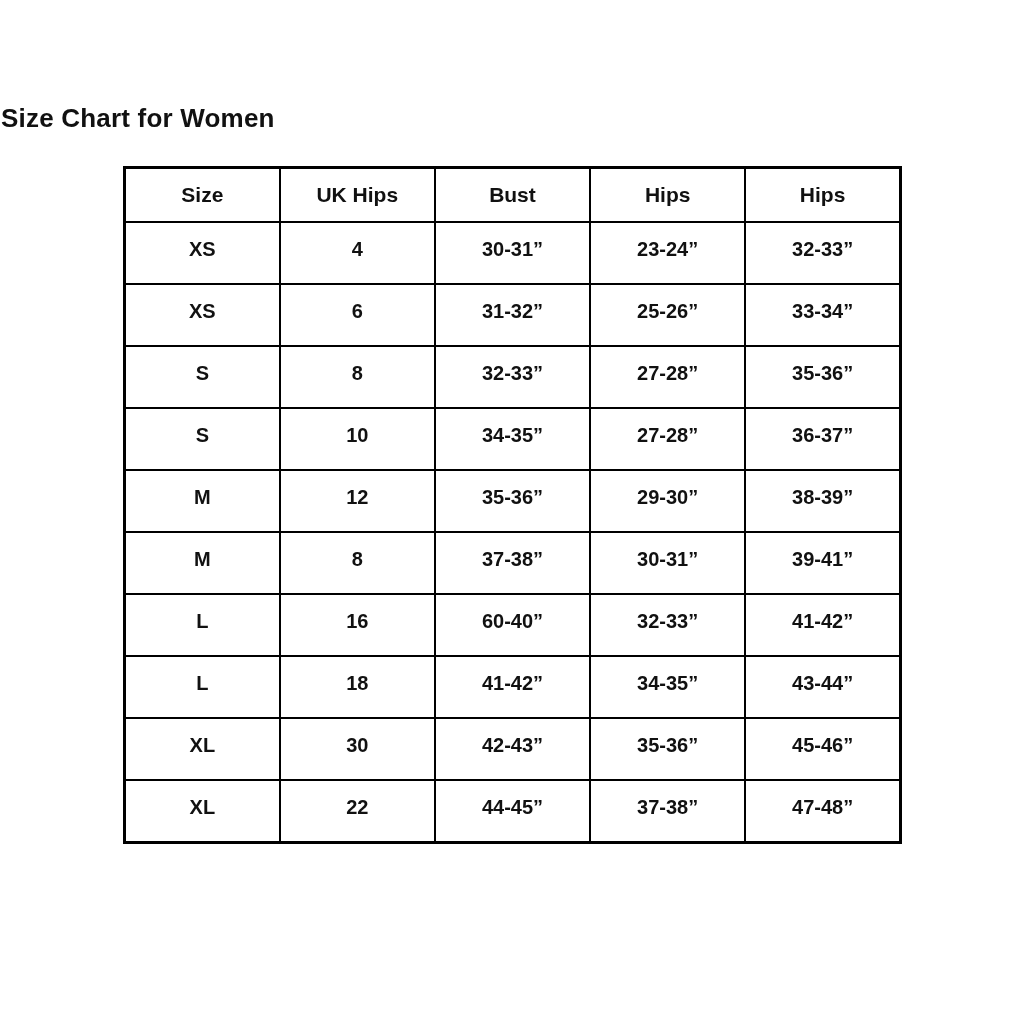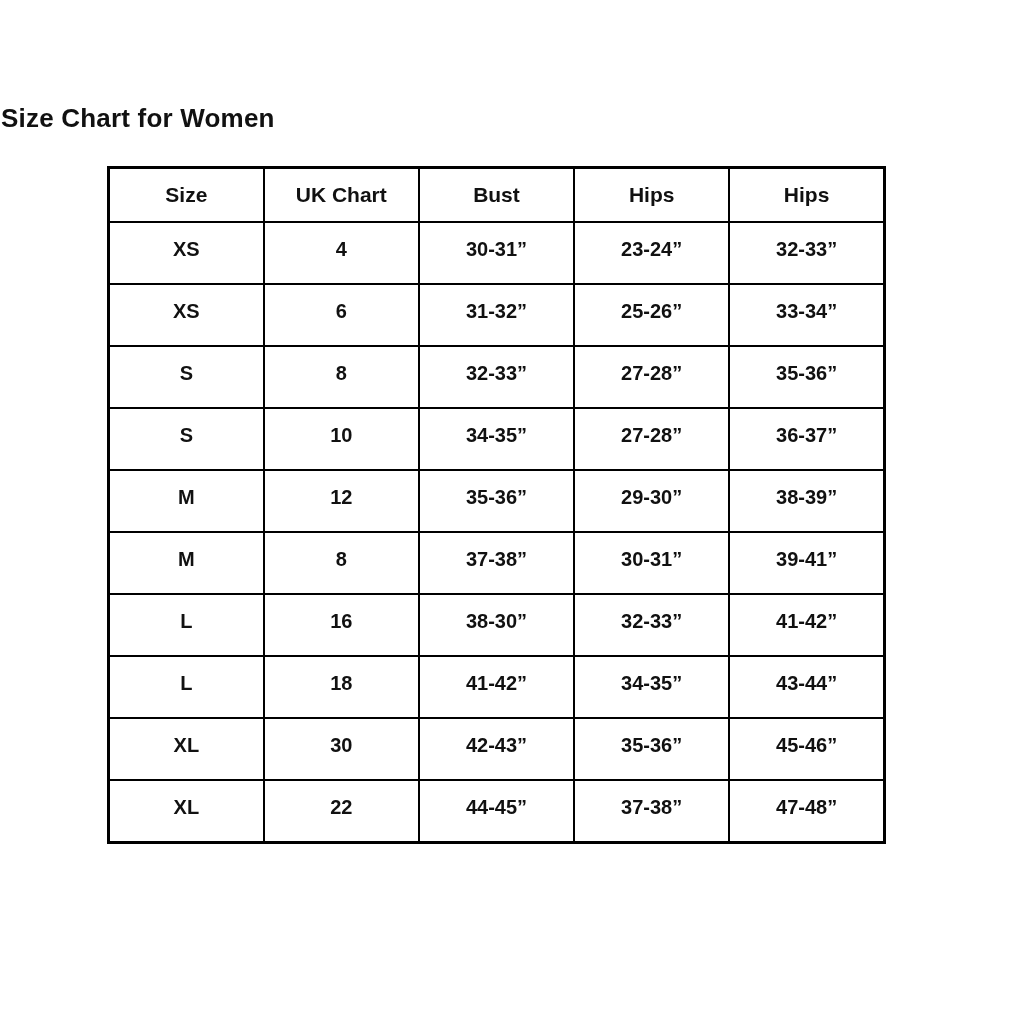--- a/index.html
+++ b/index.html
@@ -20,21 +20,21 @@
     left: 1px;
     width: 100%;
     font-size: 26px;
     font-weight: bold;
     letter-spacing: 0.2px;
     color: #111111;
   }
   table.size-chart {
     position: absolute;
     top: 166px;
-    left: 107px;
+    left: 123px;
     width: 779px;
     border-collapse: collapse;
     table-layout: fixed;
     background: #ffffff;
     border: 3px solid #000000;
   }
   table.size-chart th,
   table.size-chart td {
     border: 2px solid #000000;
     text-align: center;
@@ -65,21 +65,21 @@
   <colgroup>
     <col>
       <col>
       <col>
       <col>
       <col>
   </colgroup>
   <thead>
     <tr>
         <th>Size</th>
-        <th>UK Chart</th>
+        <th>UK Hips</th>
         <th>Bust</th>
         <th>Hips</th>
         <th>Hips</th>
       </tr>
   </thead>
   <tbody>
       <tr>
         <td>XS</td>
         <td>4</td>
         <td>30-31”</td>
@@ -117,21 +117,21 @@
       <tr>
         <td>M</td>
         <td>8</td>
         <td>37-38”</td>
         <td>30-31”</td>
         <td>39-41”</td>
       </tr>
       <tr>
         <td>L</td>
         <td>16</td>
-        <td>38-30”</td>
+        <td>60-40”</td>
         <td>32-33”</td>
         <td>41-42”</td>
       </tr>
       <tr>
         <td>L</td>
         <td>18</td>
         <td>41-42”</td>
         <td>34-35”</td>
         <td>43-44”</td>
       </tr>

